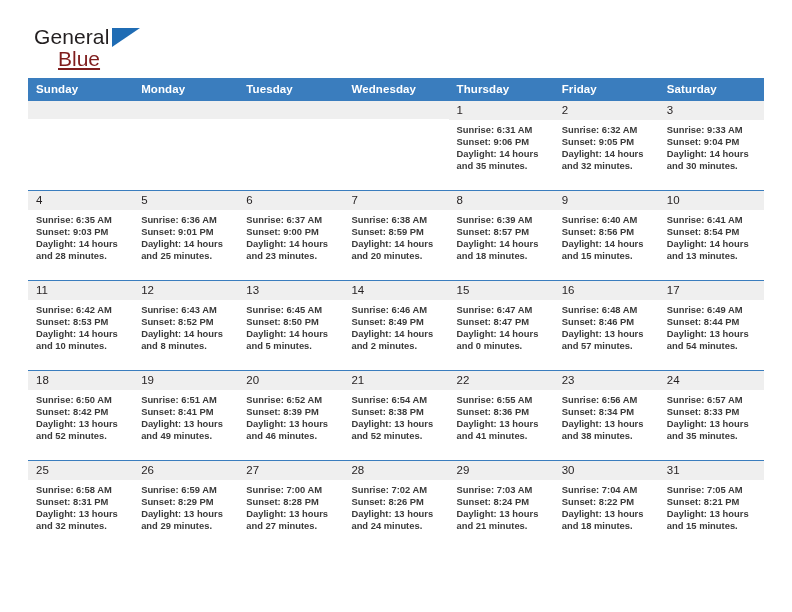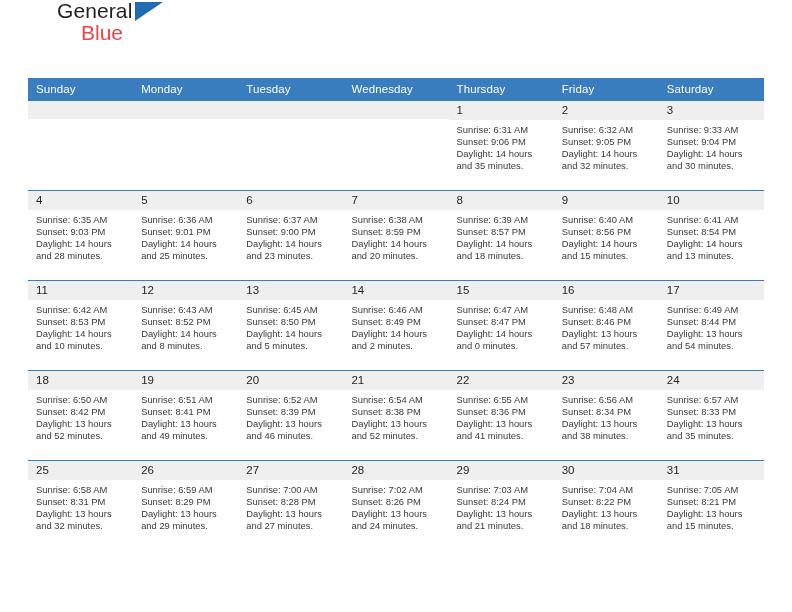--- a/index.html
+++ b/index.html
@@ -17,22 +17,22 @@
     position: relative;
     width: 792px; height: 612px;
     padding: 0 28px;
   }
 
   
   .masthead {
     display: flex;
     align-items: flex-start;
     justify-content: space-between;
+    padding-top: 26px;
     height: 78px;
-    margin-left: 23px;
   }
   .logo {
     width: 112px;
     padding-left: 6px;
     line-height: 1;
     user-select: none;
   }
   .logo-row1 {
     position: relative;
     display: block;
@@ -44,24 +44,25 @@
   .logo-tri {
     position: absolute;
     left: 78px; top: 2px;
     width: 0; height: 0;
     border-left: 28px solid #1f6cb4;
     border-bottom: 19px solid transparent;
   }
   .logo-row2 {
     display: block;
     font-size: 21px;
-    color: #ef4444;
+    color: #7f1d1d;
     padding-left: 24px;
     margin-top: 1px;
     white-space: nowrap;
+    text-decoration: underline;
   }
   .title-block { text-align: right; }
   .cal-title {
     font-size: 27px;
     font-weight: normal;
     color: #231f20;
     line-height: 1.1;
     white-space: nowrap;
   }
   .cal-sub {
@@ -76,21 +77,21 @@
     width: 736px;
     border-collapse: collapse;
     table-layout: fixed;
   }
   .calendar col { width: 105.14px; }
 
   thead th {
     background: #3a7dbe;
     color: #ffffff;
     font-size: 11.5px;
-    font-weight: normal;
+    font-weight: bold;
     text-align: left;
     padding: 5px 0 5px 8px;
     height: 22px;
     letter-spacing: .1px;
   }
 
   tbody td {
     vertical-align: top;
     padding: 0;
     border-top: 1.6px solid #3a7dbe;
@@ -109,20 +110,21 @@
     padding: 3px 0 3px 8px;
     min-height: 18px;
     line-height: 1.1;
   }
   .cell.empty .daynum { min-height: 18px; }
   .details {
     padding: 4px 6px 0 8px;
     font-size: 9.4px;
     line-height: 12.1px;
     color: #3a3a3a;
+    font-weight: bold;
   }
   .details div { white-space: nowrap; }
   .details .wrap { white-space: normal; }
 </style>
 </head>
 <body>
 
 <div class="page">
 
   <div class="masthead">

